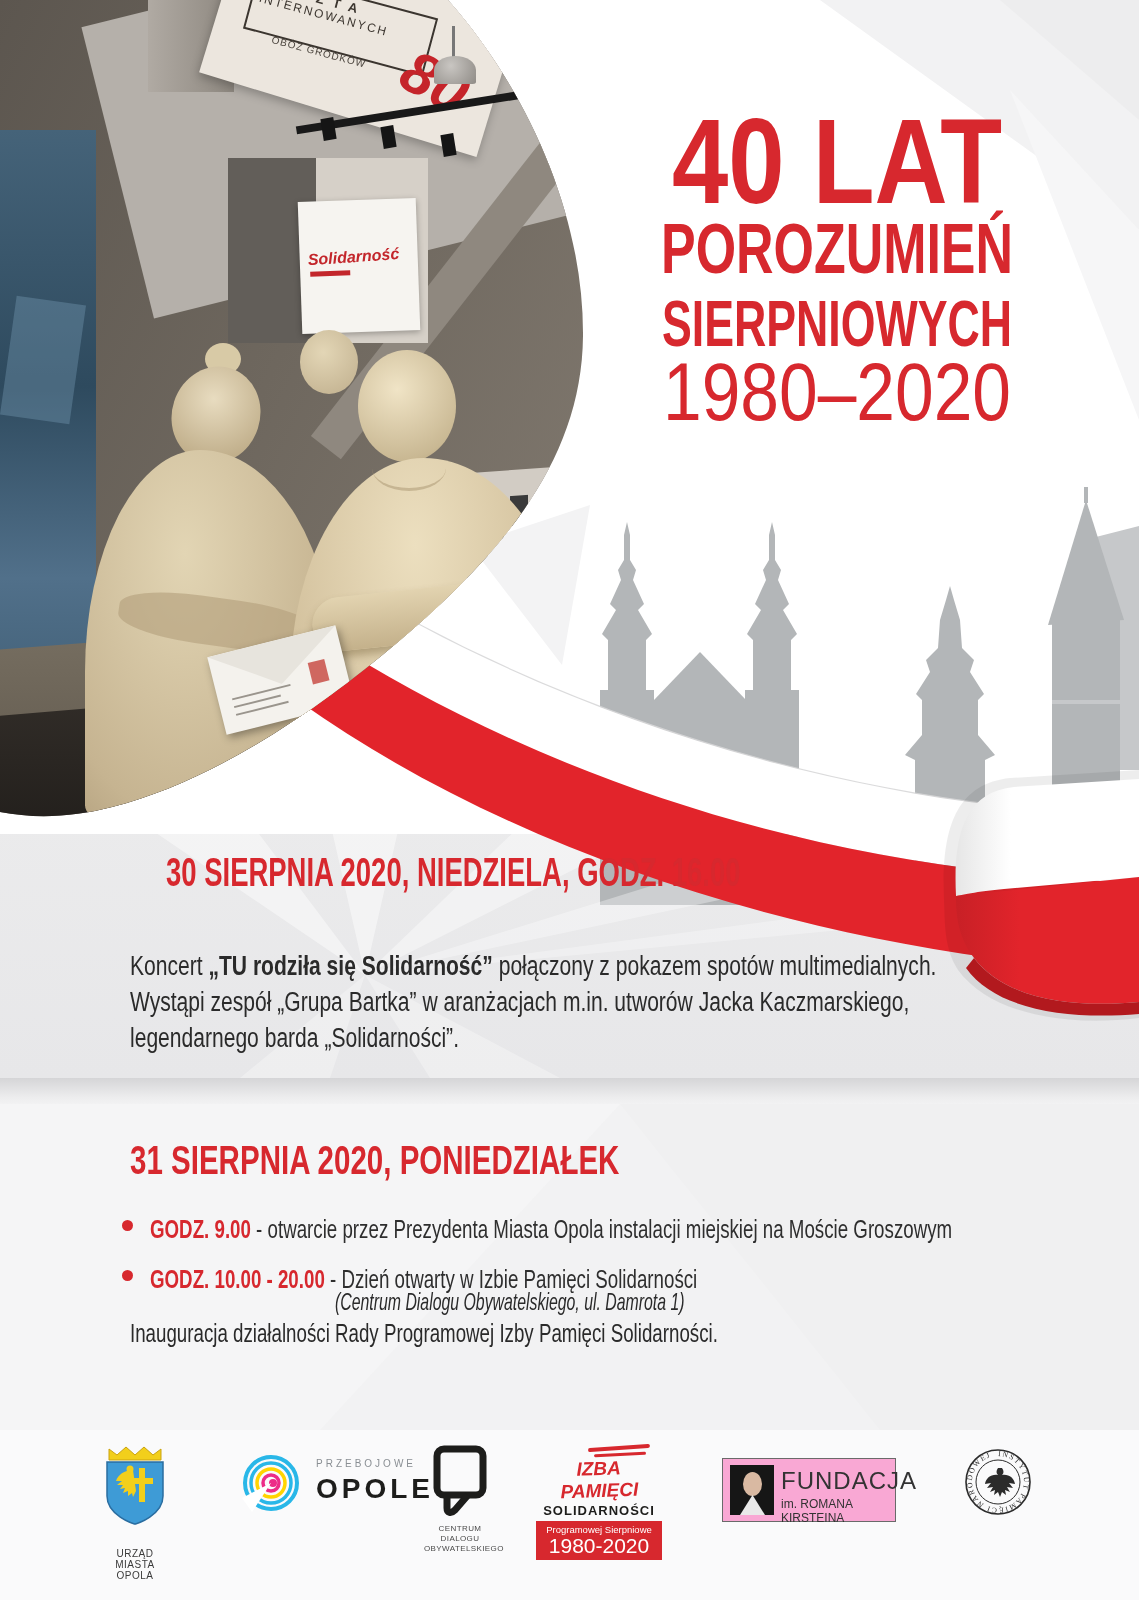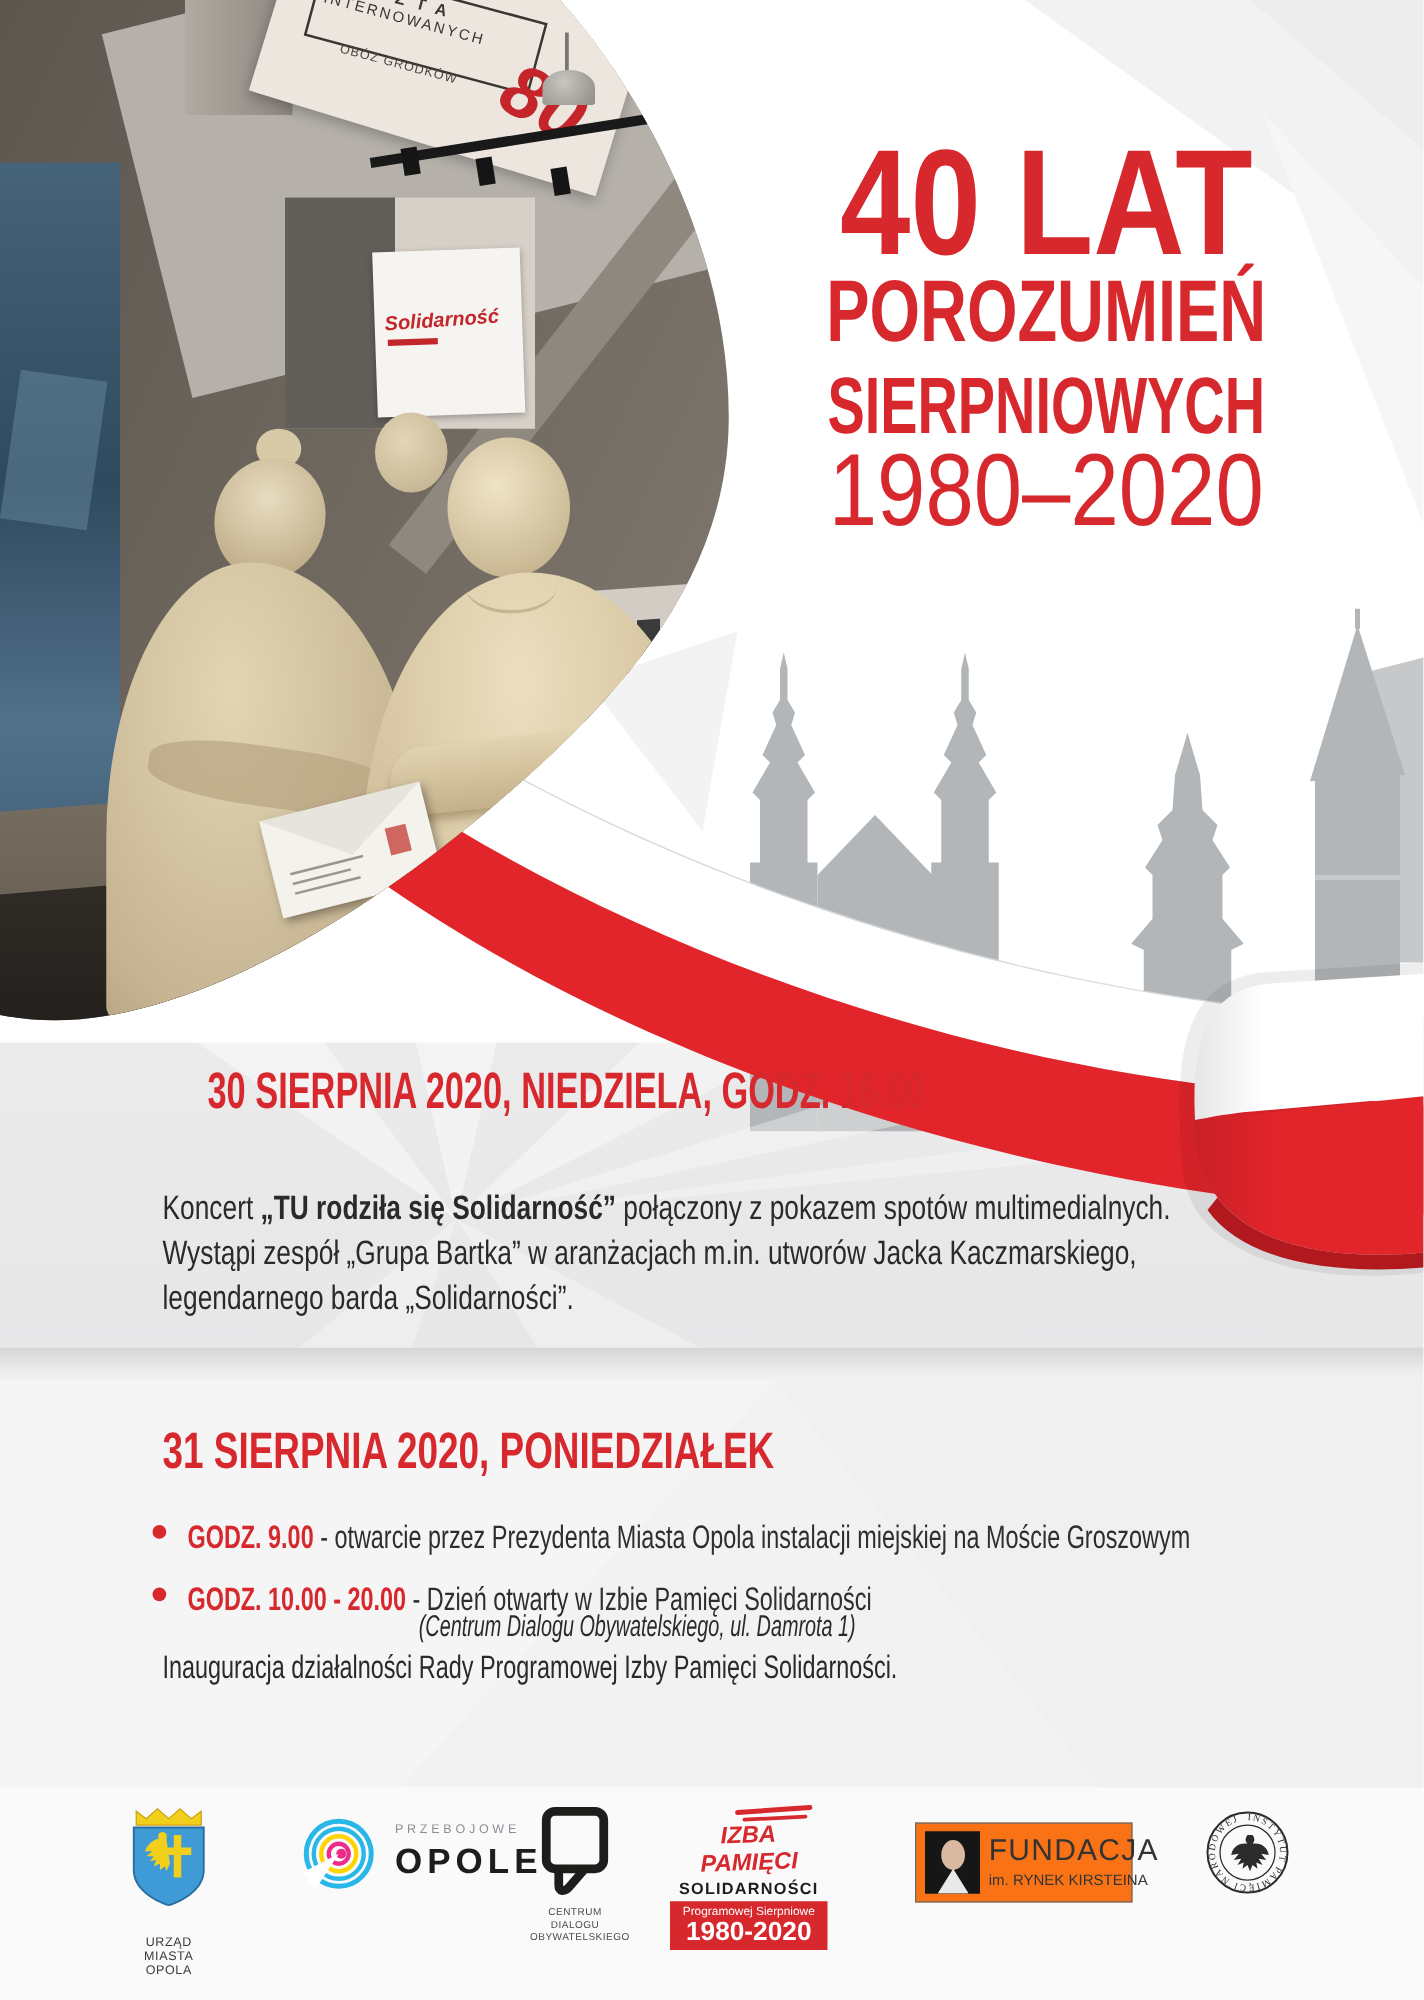--- a/index.html
+++ b/index.html
@@ -243,32 +243,32 @@
 
   <div class="abs" style="left:536px;top:1444px;width:126px;text-align:center;">
     <div style="height:14px;position:relative;">
       <div class="abs" style="left:52px;top:2px;width:62px;height:4px;background:#d7282e;transform:rotate(-4deg);border-radius:2px;"></div>
       <div class="abs" style="left:58px;top:9px;width:52px;height:3px;background:#d7282e;transform:rotate(-3deg);border-radius:2px;"></div>
     </div>
     <div style="font-size:19px;font-weight:800;font-style:italic;color:#d7282e;transform:rotate(-2deg);letter-spacing:0;">IZBA PAMIĘCI</div>
     <div style="font-size:13px;font-weight:800;color:#1d1d1b;letter-spacing:1px;margin-top:1px;">SOLIDARNOŚCI</div>
     <div style="background:#d7282e;color:#fff;margin-top:3px;padding:3px 2px 4px;">
       <div style="font-size:9.5px;">Programowej Sierpniowe</div>
-      <div style="font-size:21px;font-weight:700;line-height:1;">1980-2020</div>
-    </div>
-  </div>
-
-  <div class="abs" style="left:722px;top:1458px;width:172px;height:62px;border:1px solid #6a6a6a;background:#f97316;margin-left:10px;">
+      <div style="font-size:21px;font-weight:400;line-height:1;">1980-2020</div>
+    </div>
+  </div>
+
+  <div class="abs" style="left:722px;top:1458px;width:172px;height:62px;border:1px solid #6a6a6a;background:#f9a8d4;">
     <div class="abs" style="left:7px;top:6px;width:44px;height:50px;background:#161616;">
       <div class="abs" style="left:13px;top:7px;width:19px;height:24px;border-radius:50%;background:#d9b9a2;"></div>
       <div class="abs" style="left:10px;top:30px;width:25px;height:20px;background:#e9e9e9;clip-path:polygon(50% 0,100% 100%,0 100%);"></div>
     </div>
     <div class="abs" style="left:58px;top:8px;">
       <div style="font-size:24px;color:#333;letter-spacing:1px;">FUNDACJA</div>
-      <div style="font-size:12px;color:#333;margin-top:2px;">im. RYNEK KIRSTEINA</div>
+      <div style="font-size:12px;color:#333;margin-top:2px;">im. ROMANA KIRSTEINA</div>
     </div>
   </div>
 
   <div class="abs" style="left:964px;top:1448px;">
     <svg width="68" height="68" viewBox="0 0 68 68">
       <defs>
           <path id="ipnCircle" d="M 34 8 a 26 26 0 1 1 -0.01 0"></path>
         </defs>
       <circle cx="34" cy="34" r="32" fill="none" stroke="#2b2b2b" stroke-width="1.6"></circle>
       <circle cx="34" cy="34" r="22" fill="none" stroke="#2b2b2b" stroke-width="1"></circle>

